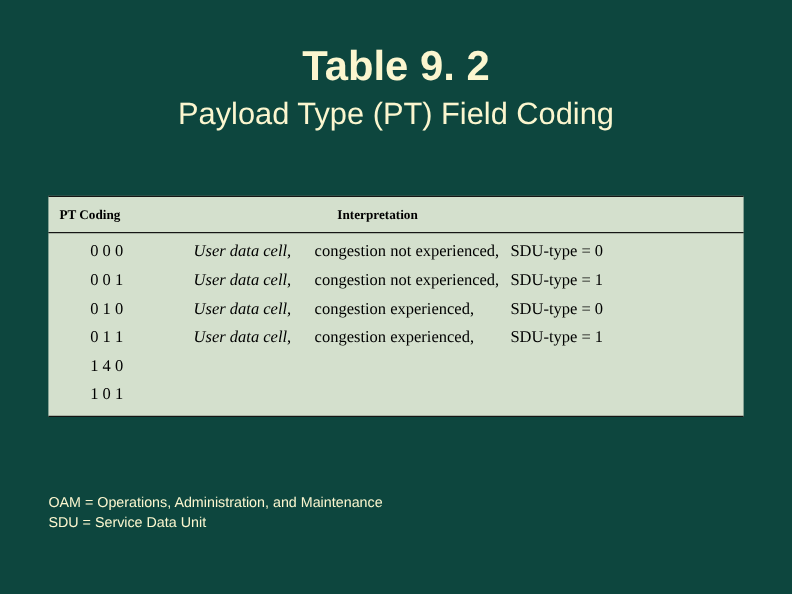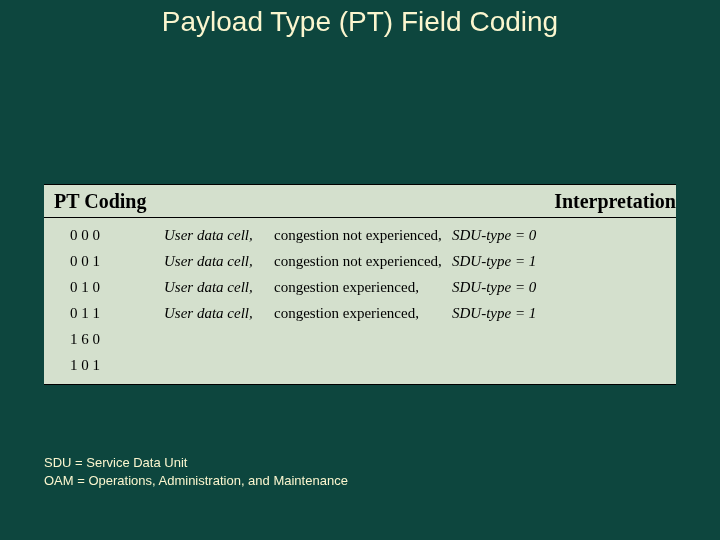--- a/index.html
+++ b/index.html
@@ -41,28 +41,28 @@
     font-family: "Times New Roman", Times, serif;
     color: #000;
   }
   .hdr-row {
     display: flex;
     border-top: 1px solid #000;
     border-bottom: 1px solid #000;
     height: 32px;
     align-items: center;
     font-weight: bold;
-    font-size: 20px;
+    font-size: 12px;
   }
-  .col-code  { width: 94px;  padding-left: 26px; }
+  .col-code  { width: 94px;  padding-left: 38px; }
   .col-part1 { width: 110px; font-style: italic; }
   .col-part2 { width: 178px; }
-  .col-sdu   { width: 120px; white-space: nowrap; font-style: italic; }
+  .col-sdu   { width: 120px; white-space: nowrap; }
   .hdr-code   { width: 214px; padding-left: 10px; }
-  .hdr-interp { width: 406px; text-align: right; padding-left: 58px; }
+  .hdr-interp { width: 406px; text-align: left; padding-left: 58px; }
   .body {
     border-bottom: 1px solid #000;
     padding: 4px 0 6px 0;
   }
   .row {
     display: flex;
     align-items: baseline;
     font-size: 15px;
     line-height: 26px;
   }
@@ -74,20 +74,21 @@
     font-size: 13px;
     font-family: Arial, Helvetica, sans-serif;
     line-height: 1.35;
   }
 </style>
 </head>
 <body>
 
 <div class="slide">
 
+  <div class="title">Table 9. 2</div>
   <div class="subtitle">Payload Type (PT) Field Coding</div>
 
   <div class="table-wrap">
     <div class="hdr-row">
       <div class="hdr-code">PT Coding</div>
       <div class="hdr-interp">Interpretation</div>
     </div>
     <div class="body">
       <div class="row">
         <div class="col-code">0 0 0</div>
@@ -107,26 +108,26 @@
         <div class="col-part2">congestion experienced,</div>
         <div class="col-sdu">SDU-type = 0</div>
       </div>
       <div class="row">
         <div class="col-code">0 1 1</div>
         <div class="col-part1">User data cell,</div>
         <div class="col-part2">congestion experienced,</div>
         <div class="col-sdu">SDU-type = 1</div>
       </div>
       <div class="row">
-        <div class="col-code">1 6 0</div>
+        <div class="col-code">1 4 0</div>
       </div>
       <div class="row">
         <div class="col-code">1 0 1</div>
       </div>
     </div>
   </div>
 
   <div class="footnotes">
+    <div>OAM  =  Operations, Administration, and Maintenance</div>
     <div>SDU  =  Service Data Unit</div>
-    <div>OAM  =  Operations, Administration, and Maintenance</div>
   </div>
 
 </div>
 
 </body></html>

